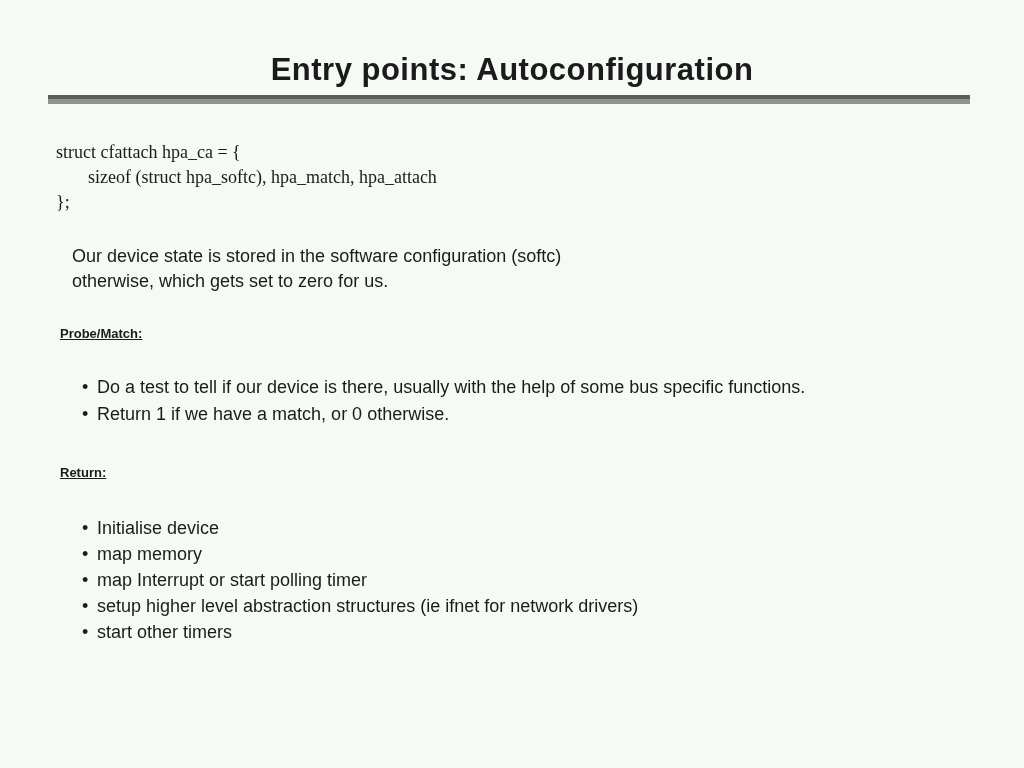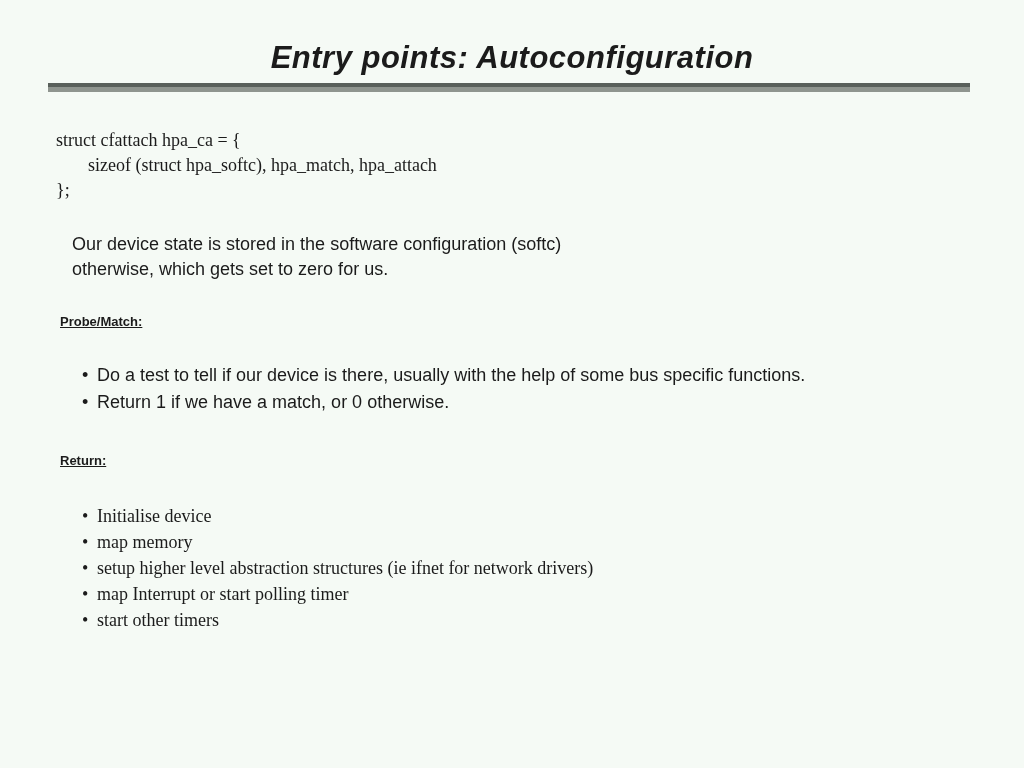--- a/index.html
+++ b/index.html
@@ -13,22 +13,21 @@
     color: #1b1b1b;
     font-family: "Liberation Sans", sans-serif;
     overflow: hidden;
   }
   .slide {
     width: 1024px;
     height: 768px;
     position: relative;
   }
   .slide-header {
-    padding-top: 40px;
-    font-style: italic;
+    padding-top: 52px;
   }
   .slide-title {
     margin: 0;
     font-size: 31px;
     font-weight: bold;
     line-height: 36px;
     text-align: center;
     letter-spacing: 0.5px;
   }
   .title-rule {
@@ -79,21 +78,20 @@
     top: 0;
   }
   .section-attach .section-heading {
     margin-top: 33px;
   }
   .section-attach .bullet-list {
     margin-top: 30px;
   }
   .section-attach .bullet-item {
     line-height: 26px;
-    font-family: Liberation Serif, serif;
   }
 </style>
 </head>
 <body>
 
 <div class="slide">
 
   <header class="slide-header">
     <h1 class="slide-title">Entry points: Autoconfiguration</h1>
     <div class="title-rule"></div>
@@ -118,20 +116,20 @@
         <li class="bullet-item">Do a test to tell if our device is there, usually with the help of some bus specific functions.</li>
         <li class="bullet-item">Return 1 if we have a match, or 0 otherwise.</li>
       </ul>
     </section>
 
     <section class="section-attach">
       <h2 class="section-heading">Return:</h2>
       <ul class="bullet-list">
         <li class="bullet-item">Initialise device</li>
         <li class="bullet-item">map memory</li>
+        <li class="bullet-item">map Interrupt or start polling timer</li>
         <li class="bullet-item">setup higher level abstraction structures (ie ifnet for network drivers)</li>
-        <li class="bullet-item">map Interrupt or start polling timer</li>
         <li class="bullet-item">start other timers</li>
       </ul>
     </section>
 
   </main>
 </div>
 
 </body></html>

